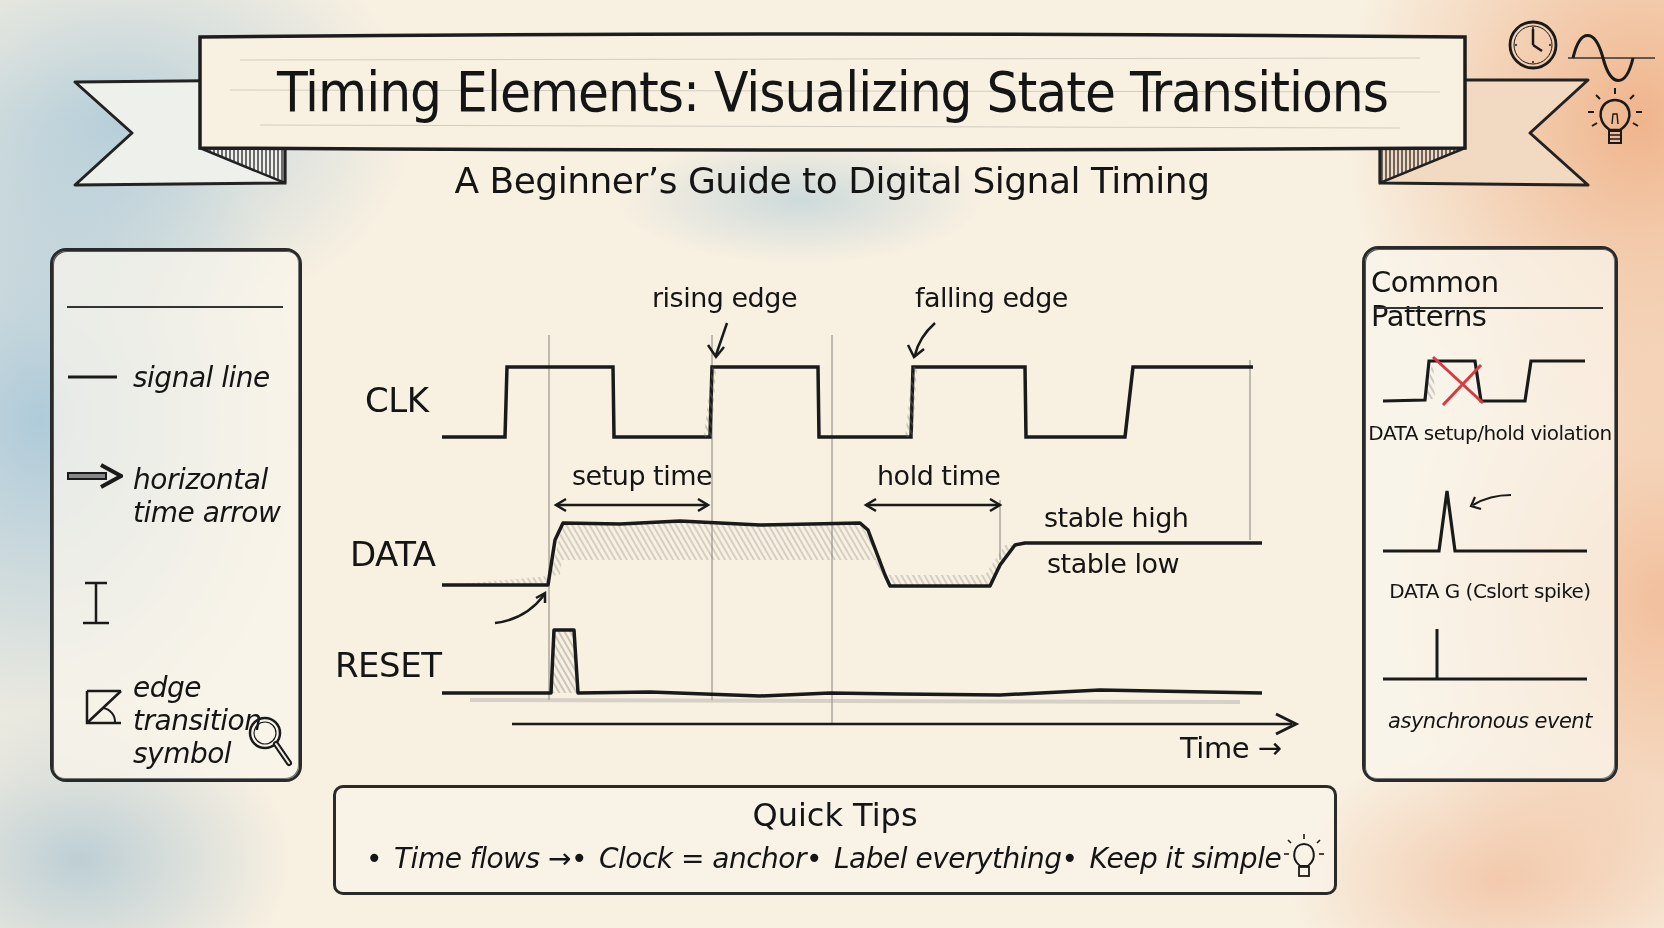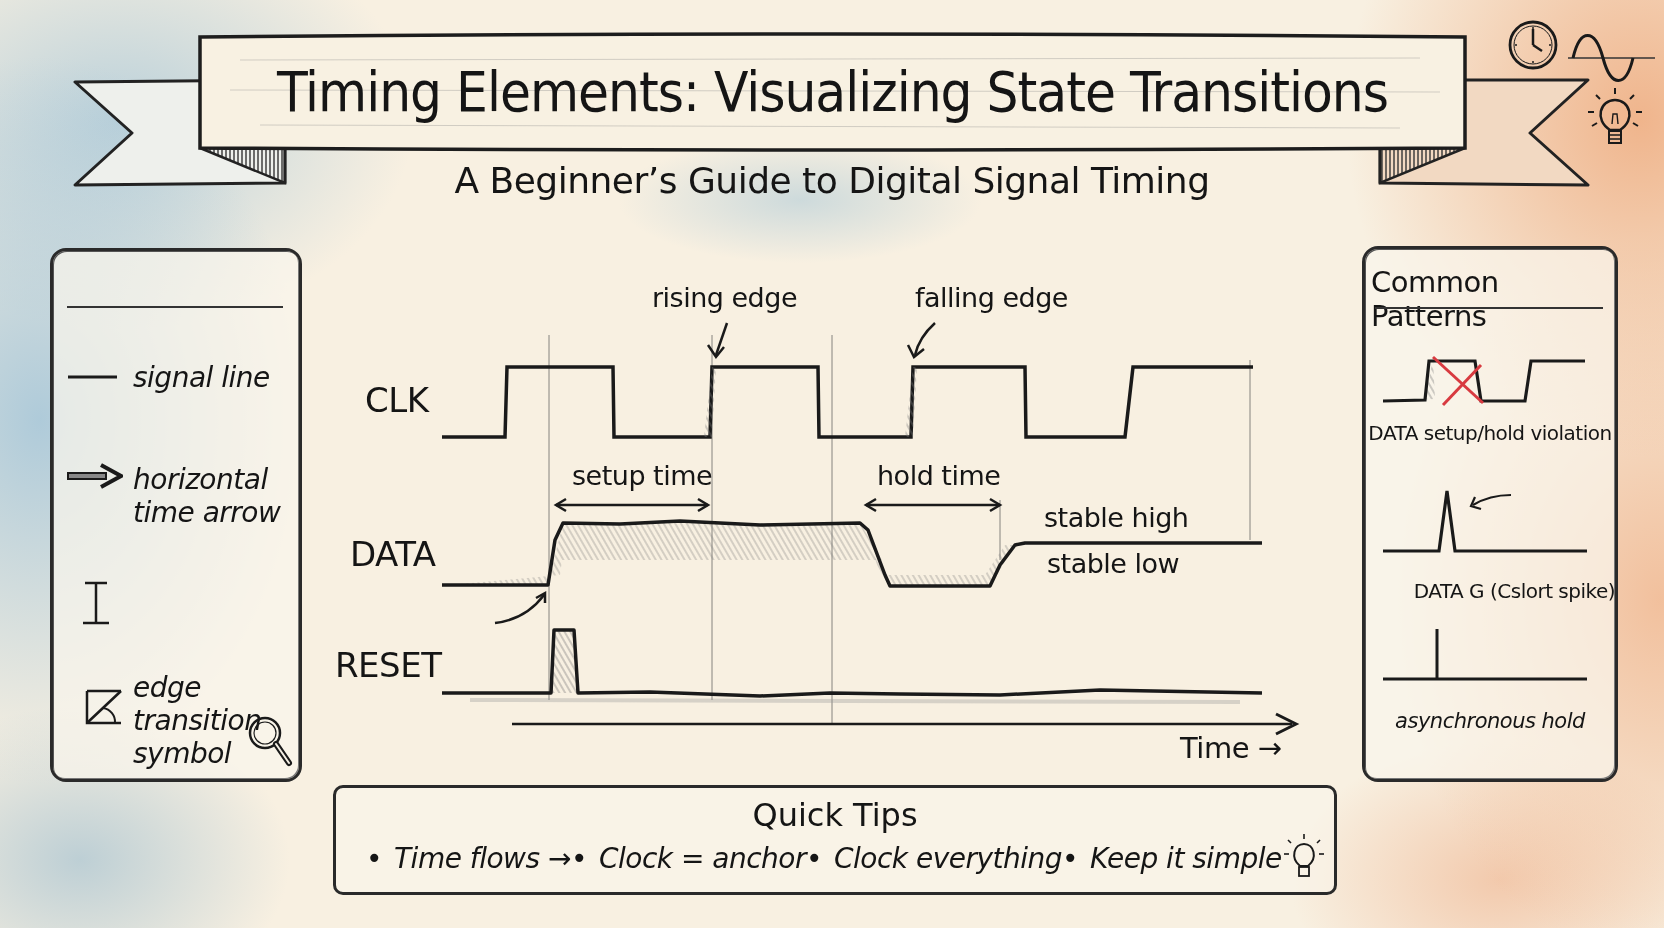--- a/index.html
+++ b/index.html
@@ -248,30 +248,30 @@
       <path d="M146,166 C130,166 118,170 108,176" fill="none" stroke="#1a1a1a" stroke-width="2.2"></path>
       <path d="M110,168 L106,177 L116,180" fill="none" stroke="#1a1a1a" stroke-width="2.2"></path>
     </g>
     <g>
       <line x1="18" y1="350" x2="222" y2="350" stroke="#1a1a1a" stroke-width="3.2"></line>
       <line x1="72" y1="350" x2="72" y2="300" stroke="#1a1a1a" stroke-width="3"></line>
     </g>
   </svg>
 
   <div class="pat-caption" style="left:0;width:250px;top:172px;">DATA setup/hold violation</div>
-  <div class="pat-caption" style="left:0;width:250px;top:330px;text-align:right;">DATA G (Cslort spike)</div>
-  <div class="pat-caption" style="left:0;width:250px;top:460px;font-style:italic;font-size:21px;">asynchronous hold</div>
+  <div class="pat-caption" style="left:0;width:250px;top:330px;">DATA G (Cslort spike)</div>
+  <div class="pat-caption" style="left:0;width:250px;top:460px;font-style:italic;font-size:21px;">asynchronous event</div>
 </div>
 
 <div class="tips-box">
   <div class="tips-title">Quick Tips</div>
   <div class="tips-row">
     <span class="tip">Time flows →</span>
     <span class="tip">Clock = anchor</span>
-    <span class="tip">Clock everything</span>
+    <span class="tip">Label everything</span>
     <span class="tip">Keep it simple</span>
   </div>
   <svg class="abs" style="left:946px;top:44px" width="46" height="54" viewBox="-12 -12 46 54">
     <path d="M6,22 C-4,14 0,0 10,0 C20,0 24,14 14,22 Z" fill="none" stroke="#1a1a1a" stroke-width="2"></path>
     <rect x="5" y="23" width="10" height="9" fill="none" stroke="#1a1a1a" stroke-width="1.8"></rect>
     <line x1="10" y1="-10" x2="10" y2="-5" stroke="#1a1a1a" stroke-width="1.6"></line>
     <line x1="-6" y1="-4" x2="-3" y2="-1" stroke="#1a1a1a" stroke-width="1.6"></line>
     <line x1="26" y1="-4" x2="23" y2="-1" stroke="#1a1a1a" stroke-width="1.6"></line>
     <line x1="-10" y1="10" x2="-5" y2="10" stroke="#1a1a1a" stroke-width="1.6"></line>
     <line x1="25" y1="10" x2="30" y2="10" stroke="#1a1a1a" stroke-width="1.6"></line>

